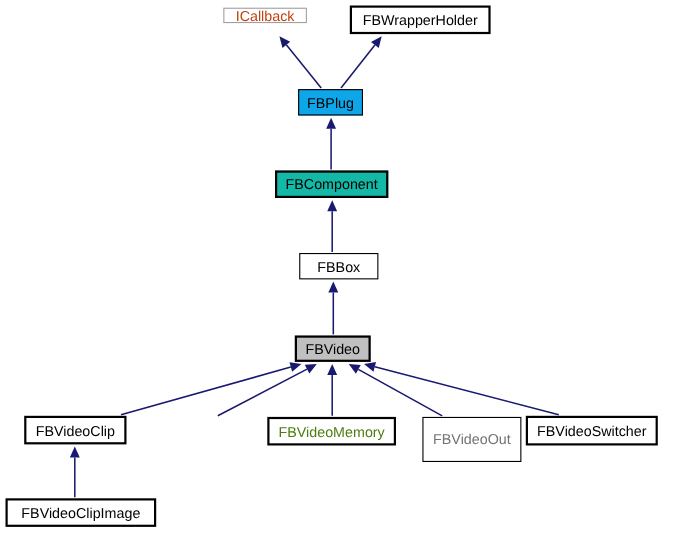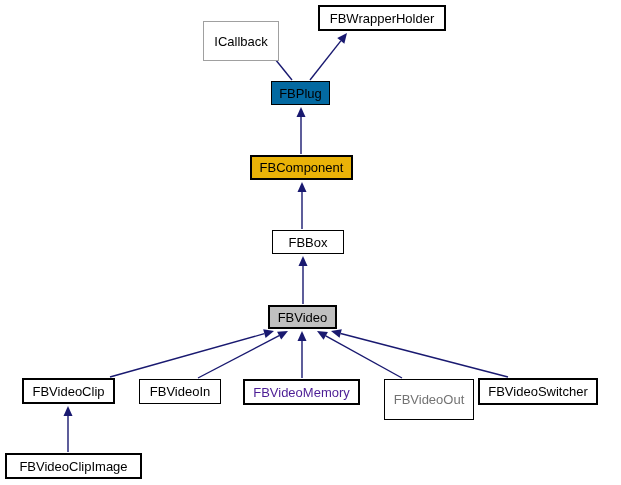--- a/index.html
+++ b/index.html
@@ -82,25 +82,24 @@
       <g>
         <line x1="508" y1="377" x2="340.678491349246" y2="333.5153141359622" stroke="#191970" stroke-width="1.4"></line>
         <polygon points="331,331 341.810382710429,329.1599930288016 339.54659998806295,337.8706352431229" fill="#191970"></polygon>
       </g>
       <g>
         <line x1="68" y1="452" x2="68" y2="416" stroke="#191970" stroke-width="1.4"></line>
         <polygon points="68,406 72.5,416 63.5,416" fill="#191970"></polygon>
       </g>
     </svg>
 
-<div class="node" style="left: 203px; top: 21px; width: 76px; height: 40px; background: rgb(255, 255, 255); border: 1px solid rgb(160, 160, 160); color: #000000;">ICallback</div>
+<div class="node" style="left: 203px; top: 7px; width: 76px; height: 14px; background: rgb(255, 255, 255); border: 1px solid rgb(160, 160, 160); color: #c2410c;">ICallback</div>
     <div class="node link" style="left: 301px; top: 5px; width: 128px; height: 26px; background: rgb(255, 255, 255); border: 2px solid rgb(0, 0, 0); color: rgb(0, 0, 0); margin-left: 17px;">FBWrapperHolder</div>
-    <div class="node link" style="left: 271px; top: 81px; width: 59px; height: 24px; background: #0369a1; border: 1px solid rgb(0, 0, 0); color: rgb(0, 0, 0); text-align: center;">FBPlug</div>
-    <div class="node link" style="left: 250px; top: 155px; width: 103px; height: 25px; background: #eab308; border: 2px solid rgb(0, 0, 0); color: rgb(0, 0, 0);">FBComponent</div>
+    <div class="node link" style="left: 271px; top: 81px; width: 59px; height: 24px; background: #0ea5e9; border: 1px solid rgb(0, 0, 0); color: rgb(0, 0, 0); text-align: center;">FBPlug</div>
+    <div class="node link" style="left: 250px; top: 155px; width: 103px; height: 25px; background: #14b8a6; border: 2px solid rgb(0, 0, 0); color: rgb(0, 0, 0);">FBComponent</div>
     <div class="node link" style="left: 272px; top: 230px; width: 72px; height: 24px; background: rgb(255, 255, 255); border: 1px solid rgb(0, 0, 0); color: rgb(0, 0, 0);">FBBox</div>
     <div class="node link" style="left: 22px; top: 378px; width: 93px; height: 26px; background: rgb(255, 255, 255); border: 2px solid rgb(0, 0, 0); color: rgb(0, 0, 0);">FBVideoClip</div>
     <div class="node" style="left: 268px; top: 305px; width: 69px; height: 24px; background: rgb(192, 192, 192); border: 2px solid rgb(0, 0, 0); color: rgb(0, 0, 0);">FBVideo</div>
-    <div class="node link" style="left: 139px; top: 379px; width: 82px; height: 25px; background: rgb(255, 255, 255); border: 1px solid rgb(0, 0, 0); color: rgb(0, 0, 0);">FBVideoIn</div>
-    <div class="node link" style="left: 243px; top: 379px; width: 117px; height: 26px; background: rgb(255, 255, 255); border: 2px solid rgb(0, 0, 0); color: #4c1d95;">FBVideoMemory</div>
+    <div class="node link" style="left: 243px; top: 379px; width: 117px; height: 26px; background: rgb(255, 255, 255); border: 2px solid rgb(0, 0, 0); color: #4d7c0f;">FBVideoMemory</div>
     <div class="node link" style="left: 384px; top: 379px; width: 90px; height: 41px; background: rgb(255, 255, 255); border: 1px solid rgb(0, 0, 0); color: #737373;">FBVideoOut</div>
     <div class="node link" style="left: 478px; top: 378px; width: 120px; height: 27px; background: rgb(255, 255, 255); border: 2px solid rgb(0, 0, 0); color: rgb(0, 0, 0);">FBVideoSwitcher</div>
     <div class="node link" style="left: 5px; top: 453px; width: 137px; height: 26px; background: rgb(255, 255, 255); border: 2px solid rgb(0, 0, 0); color: rgb(0, 0, 0);">FBVideoClipImage</div>
   </div>
 
 </body></html>

